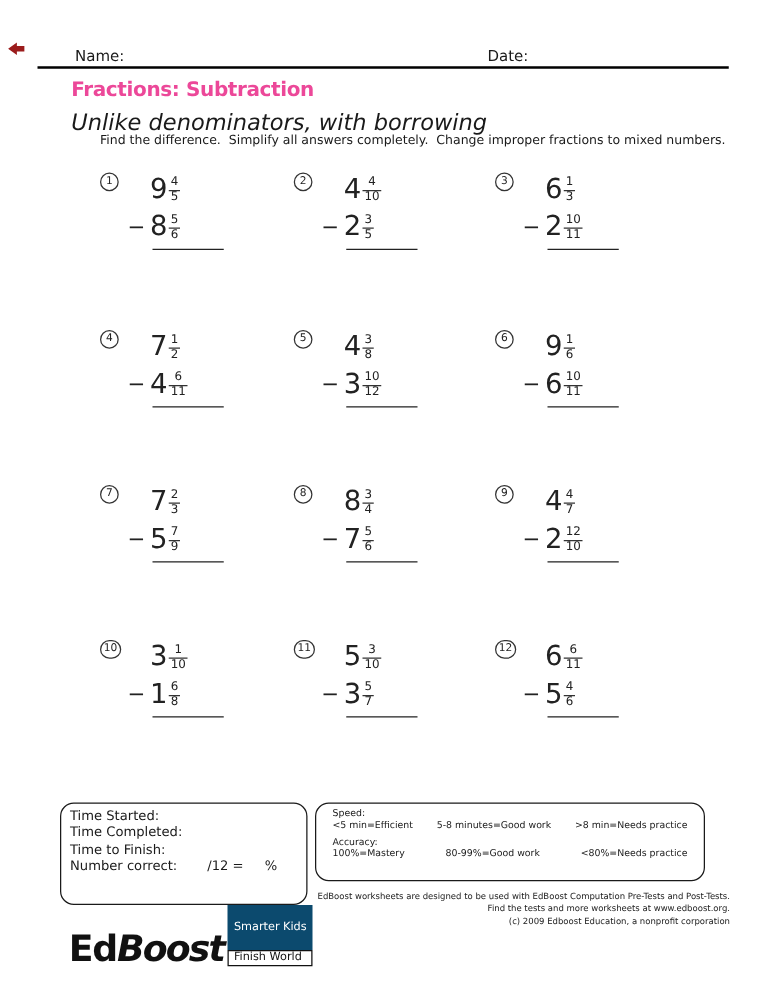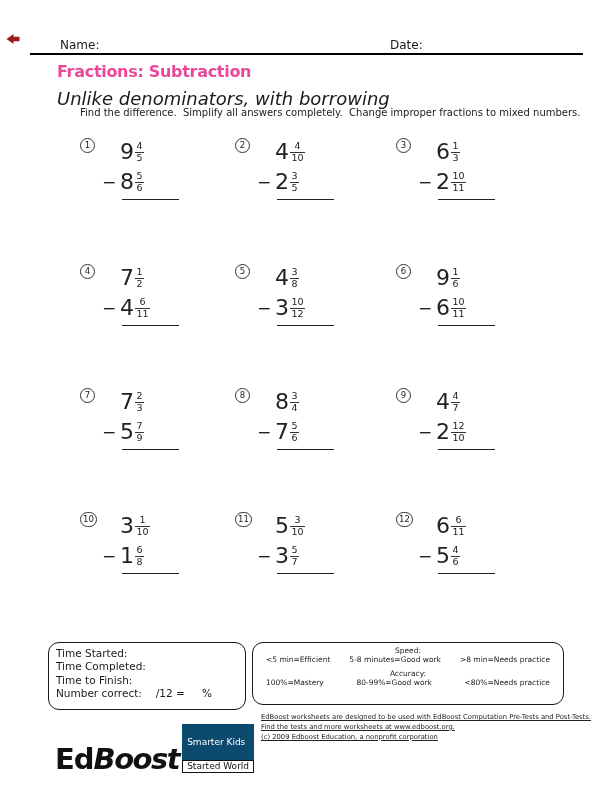--- a/index.html
+++ b/index.html
@@ -29,43 +29,43 @@
   .prob-row { display: flex; align-items: center; height: 30px; }
   .minus-slot { display: inline-block; width: 18px; font-size: 17px; color: #222; }
   .whole { font-size: 22px; line-height: 1; color: #222; }
   .frac { display: inline-flex; flex-direction: column; align-items: center;
           font-size: 9.5px; line-height: 1.15; margin-left: 1px; color: #222; }
   .frac .fnum { padding: 0 1.5px; }
   .frac .fden { border-top: 1px solid #333; padding: 0 1.5px; }
   .answer-line { margin-left: 20px; margin-top: 2px; width: 57px; border-top: 1.4px solid #222; }
   
   .time-box {
-    position: absolute; left: 48px; top: 642px; width: 198px; height: 68px;
+    position: absolute; left: 48px; top: 642px; width: 198px; height: 82px;
     border: 1px solid #1a1a1a; border-radius: 11px; padding: 4px 7px;
     font-size: 10.5px; line-height: 1.28;
   }
-  .nc-frac { margin-left: 14px; }
+  .nc-frac { margin-left: 24px; }
   .nc-pct  { margin-left: 17px; }
   .rubric-box {
     position: absolute; left: 252px; top: 642px; width: 312px; height: 63px;
     border: 1px solid #1a1a1a; border-radius: 11px; padding: 3px 13px;
     font-size: 7.5px; line-height: 1.2;
   }
-  .rubric-head { text-align: center; }
+  .rubric-head { }
   .rubric-row { display: flex; justify-content: space-between; }
   .rubric-section + .rubric-section { margin-top: 5px; }
   
   .logo { position: absolute; left: 55px; top: 708px; display: flex; align-items: flex-end; margin-top: 16px; }
   .logo-ed   { font-size: 29px; font-weight: bold; letter-spacing: -1px; line-height: 1; color: #111; }
   .logo-boost{ font-size: 29px; font-weight: bold; font-style: italic; letter-spacing: -1.5px; line-height: 1; color: #111; }
   .logo-tags { display: flex; flex-direction: column; margin-left: 3px; margin-bottom: 1px; }
   .tag-top    { background: #0c4a6e; color: #fff; font-size: 9px; line-height: 12px; padding: 12px 5px; white-space: nowrap; }
   .tag-bottom { border: 1.5px solid #111; color: #111; font-size: 9px; line-height: 11px; padding: 0 4px; white-space: nowrap; }
-  .fine-print { position: absolute; left: 261px; top: 713px; width: 334px;
-                text-align: left; font-size: 6.8px; line-height: 1.45; color: #222; text-decoration: underline; }
+  .fine-print { position: absolute; left: 250px; top: 713px; width: 334px;
+                text-align: right; font-size: 6.8px; line-height: 1.45; color: #222; }
 </style>
 </head>
 <body>
 
 <div class="page">
 
   <span class="corner-marker">
     <svg width="14" height="14" viewBox="0 0 14 14">
       <path d="M0.5 7 L7.5 2 L7.5 4.8 L13.5 4.8 L13.5 9.2 L7.5 9.2 L7.5 12 Z" fill="#9b1c1c"></path>
     </svg>
@@ -383,21 +383,21 @@
         <span>&lt;80%=Needs practice</span>
       </div>
     </div>
   </div>
 
   <div class="logo">
     <span class="logo-ed">Ed</span>
       <span class="logo-boost">Boost</span>
     <span class="logo-tags">
       <span class="tag-top">Smarter Kids</span>
-      <span class="tag-bottom">Started World</span>
+      <span class="tag-bottom">Finish World</span>
     </span>
   </div>
 
   <div class="fine-print">
     <div>EdBoost worksheets are designed to be used with EdBoost Computation Pre-Tests and Post-Tests.</div>
     <div>Find the tests and more worksheets at www.edboost.org.</div>
     <div>(c) 2009 Edboost Education, a nonprofit corporation</div>
   </div>
 
 </div>

